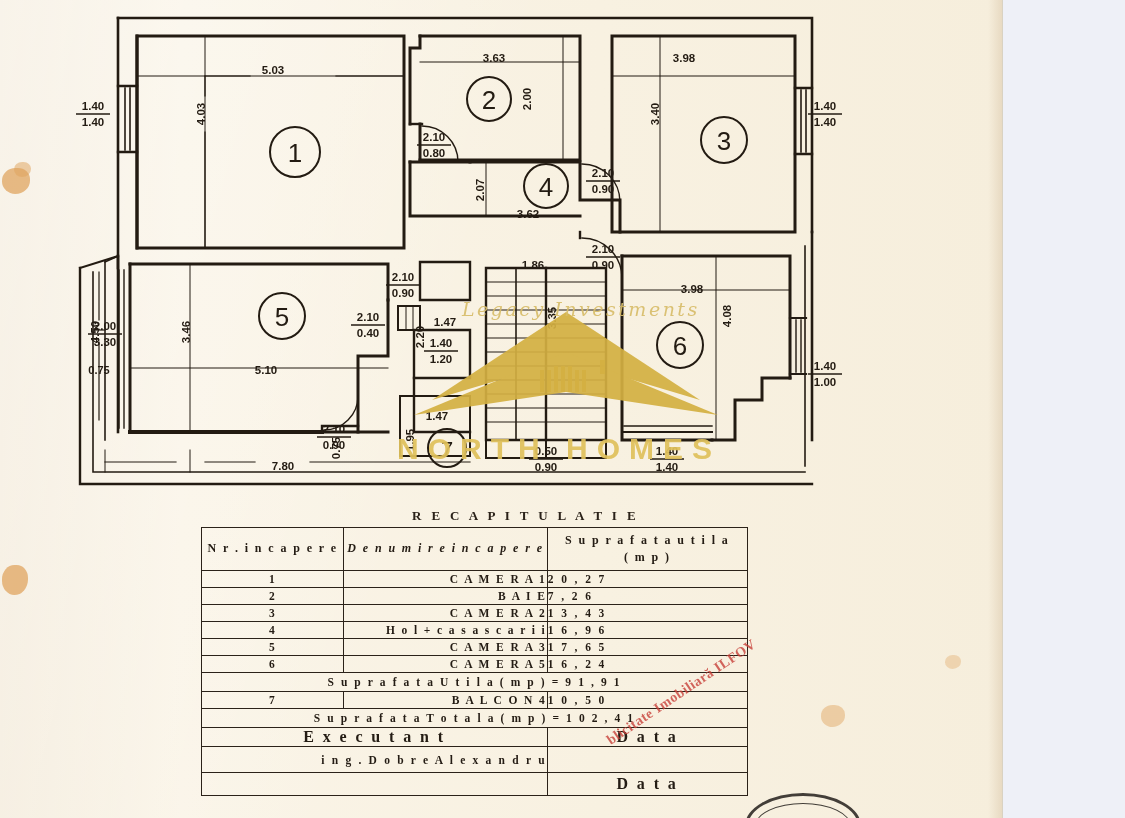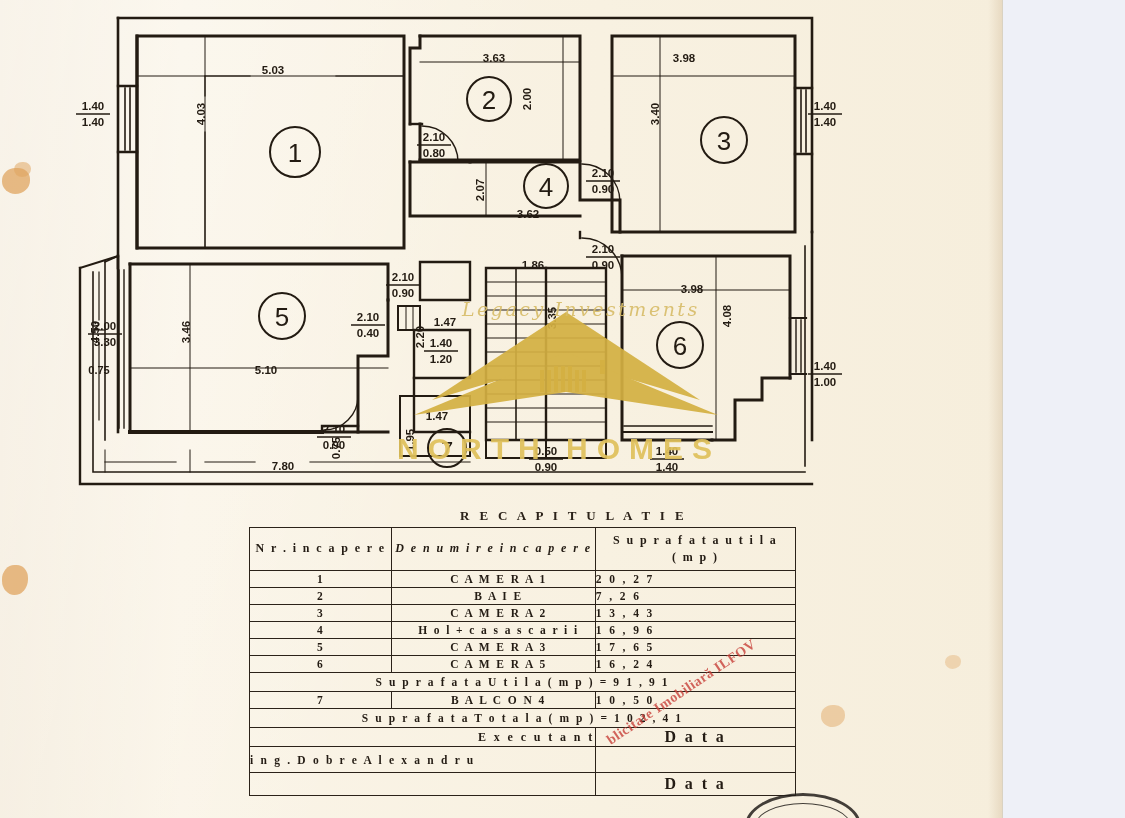--- a/index.html
+++ b/index.html
@@ -32,38 +32,38 @@
   .wm-script{position:absolute;left:462px;top:298px;
       font-family:"DejaVu Serif", serif;font-style:italic;
       font-size:19px;letter-spacing:2.5px;color:#d8bd6a;opacity:.92;
       white-space:nowrap;}
   .wm-name{position:absolute;font-family:"Liberation Sans", sans-serif;
       font-weight:bold;color:#e0c15c;opacity:.93;white-space:nowrap;}
   #wm-north{left:397px;top:432px;font-size:30px;letter-spacing:9px;}
   #wm-buch {left:417px;top:470px;font-size:30px;letter-spacing:9px;}
 
   
-  #tbl-wrap{position:absolute;left:201px;top:508px;width:649px;margin-left:48px;}
+  #tbl-wrap{position:absolute;left:201px;top:508px;width:649px;}
   #tbl-title{text-align:center;font-family:"Liberation Serif", serif;
       font-size:13px;font-weight:bold;letter-spacing:3.4px;color:#2b2219;
       margin-bottom:3px;}
   table{border-collapse:collapse;width:547px;
         font-family:"Liberation Serif", serif;color:#241c14;background:transparent;}
   td,th{border:1px solid #2b2219;padding:0;font-weight:bold;}
   .cw1{width:142px;}
   .cw2{width:203px;font-style:italic;}
   .cw3{width:200px;}
   .hd{height:42px;text-align:center;font-size:12px;letter-spacing:1.9px;line-height:1.45;}
   .r{height:17px;font-size:11.5px;letter-spacing:1.9px;}
   .r .n{text-align:center;}
-  .r .d{text-align:center;padding-left:10px;}
+  .r .d{text-align:right;padding-left:10px;}
   .r .s{letter-spacing:2.4px;}
   .span{height:18px;text-align:center;font-size:11.5px;letter-spacing:2.1px;}
-  .exec{height:17px;text-align:right;font-size:12px;letter-spacing:2.4px;}
-  .execname{height:25px;text-align:left;font-size:11.5px;letter-spacing:2.2px;}
+  .exec{height:17px;text-align:center;font-size:16px;letter-spacing:2.4px;}
+  .execname{height:25px;text-align:right;font-size:11.5px;letter-spacing:2.2px;}
   .blank{height:22px;}
   .dataC{text-align:center;font-size:16px;letter-spacing:2.4px;}
 
   
   #stamp{position:absolute;left:604px;top:735px;
       transform:rotate(-34deg);transform-origin:left top;
       font-family:"Liberation Serif", serif;font-weight:bold;font-size:14px;
       letter-spacing:.5px;color:#c8413a;opacity:.80;white-space:nowrap;}
   
   #roundstamp{position:absolute;left:745px;top:793px;width:110px;height:60px;

